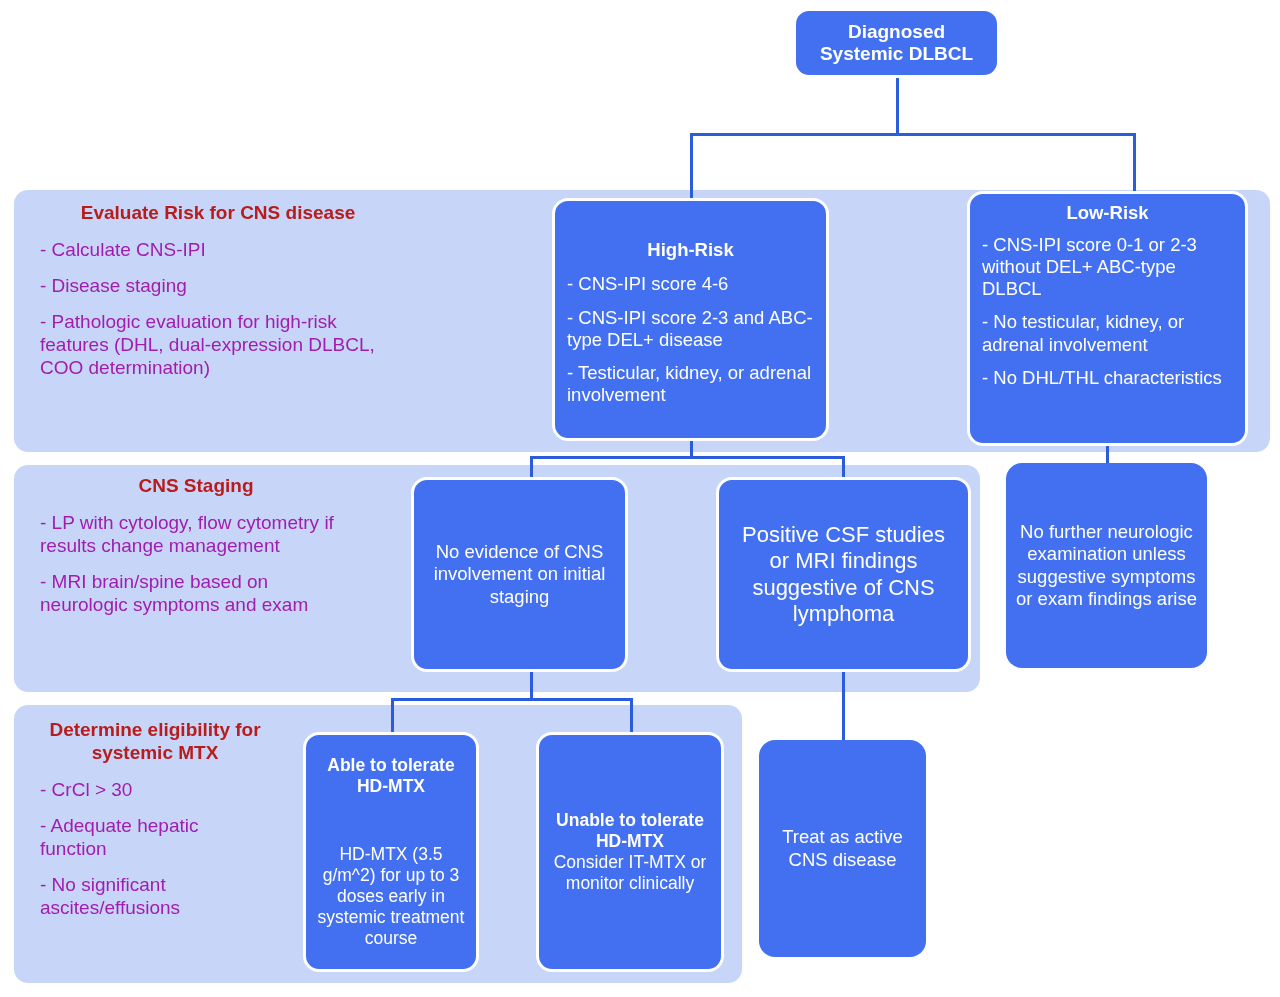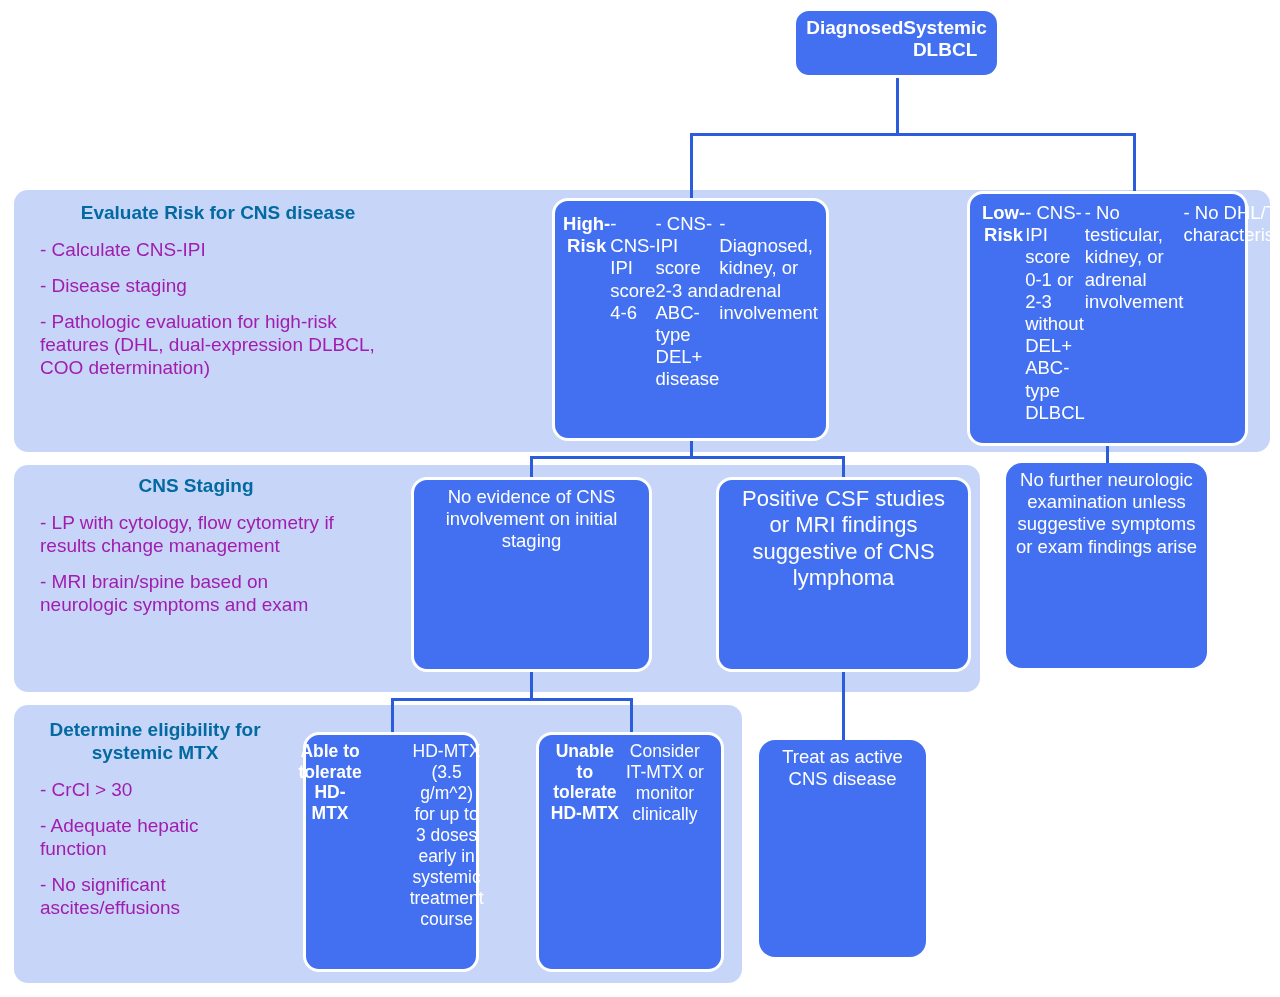--- a/index.html
+++ b/index.html
@@ -22,40 +22,40 @@
     position:absolute;
     left:26px;right:14px;top:12px;
     color:#12141a;
   }
   .panel-title{
     font-weight:bold;
     font-size:19px;
     text-align:center;
     line-height:1.2;
     margin-bottom:13px;
-    color:#0369a1;
+    color:#b91c1c;
   }
   .panel-title.left-ind{padding-left:6px;}
   .bullet{
     font-size:19px;
     line-height:1.22;
     margin-bottom:13px;
     color:#a21caf;
   }
 
   
   .node{
     position:absolute;
     background:#4270f0;
     color:#ffffff;
     border-radius:16px;
     border:3px solid #ffffff;
     box-sizing:border-box;
     display:flex;
-    flex-direction:row;
+    flex-direction:column;
     justify-content:center;
     padding:6px 12px;
   }
   .node.noborder{border:none;}
   .node .n-title{
     font-weight:bold;
     text-align:center;
     line-height:1.18;
   }
   .node .n-line{
@@ -134,31 +134,31 @@
 
   <div class="node" style="left:793px;top:8px;width:207px;height:70px;font-size:19px;">
     <div class="n-title">Diagnosed</div>
     <div class="n-title">Systemic DLBCL</div>
   </div>
 
   <div class="node" style="left:552px;top:198px;width:277px;height:243px;font-size:18.5px;justify-content:center;padding-top:12px;">
     <div class="n-title" style="margin-bottom:13px;">High-Risk</div>
     <div class="n-bullet">- CNS-IPI score 4-6</div>
     <div class="n-bullet">- CNS-IPI score 2-3 and ABC-type DEL+ disease</div>
-    <div class="n-bullet">- Diagnosed, kidney, or adrenal involvement</div>
+    <div class="n-bullet">- Testicular, kidney, or adrenal involvement</div>
   </div>
 
   <div class="node" style="left:967px;top:191px;width:281px;height:255px;font-size:18.5px;justify-content:flex-start;padding-top:8px;">
     <div class="n-title" style="margin-bottom:10px;">Low-Risk</div>
     <div class="n-bullet">- CNS-IPI score 0-1 or 2-3 without DEL+ ABC-type DLBCL</div>
     <div class="n-bullet">- No testicular, kidney, or adrenal involvement</div>
     <div class="n-bullet">- No DHL/THL characteristics</div>
   </div>
 
-  <div class="node" style="left:411px;top:477px;width:241px;height:195px;font-size:18.5px;padding-left:14px;padding-right:14px;">
+  <div class="node" style="left:411px;top:477px;width:217px;height:195px;font-size:18.5px;padding-left:14px;padding-right:14px;">
     <div class="n-line">No evidence of CNS involvement on initial staging</div>
   </div>
 
   <div class="node" style="left:716px;top:477px;width:255px;height:195px;font-size:22px;padding-left:14px;padding-right:14px;">
     <div class="n-line">Positive CSF studies or MRI findings suggestive of CNS lymphoma</div>
   </div>
 
   <div class="node noborder" style="left:1006px;top:463px;width:201px;height:205px;font-size:18.5px;padding-left:6px;padding-right:6px;">
     <div class="n-line">No further neurologic examination unless suggestive symptoms or exam findings arise</div>
   </div>

